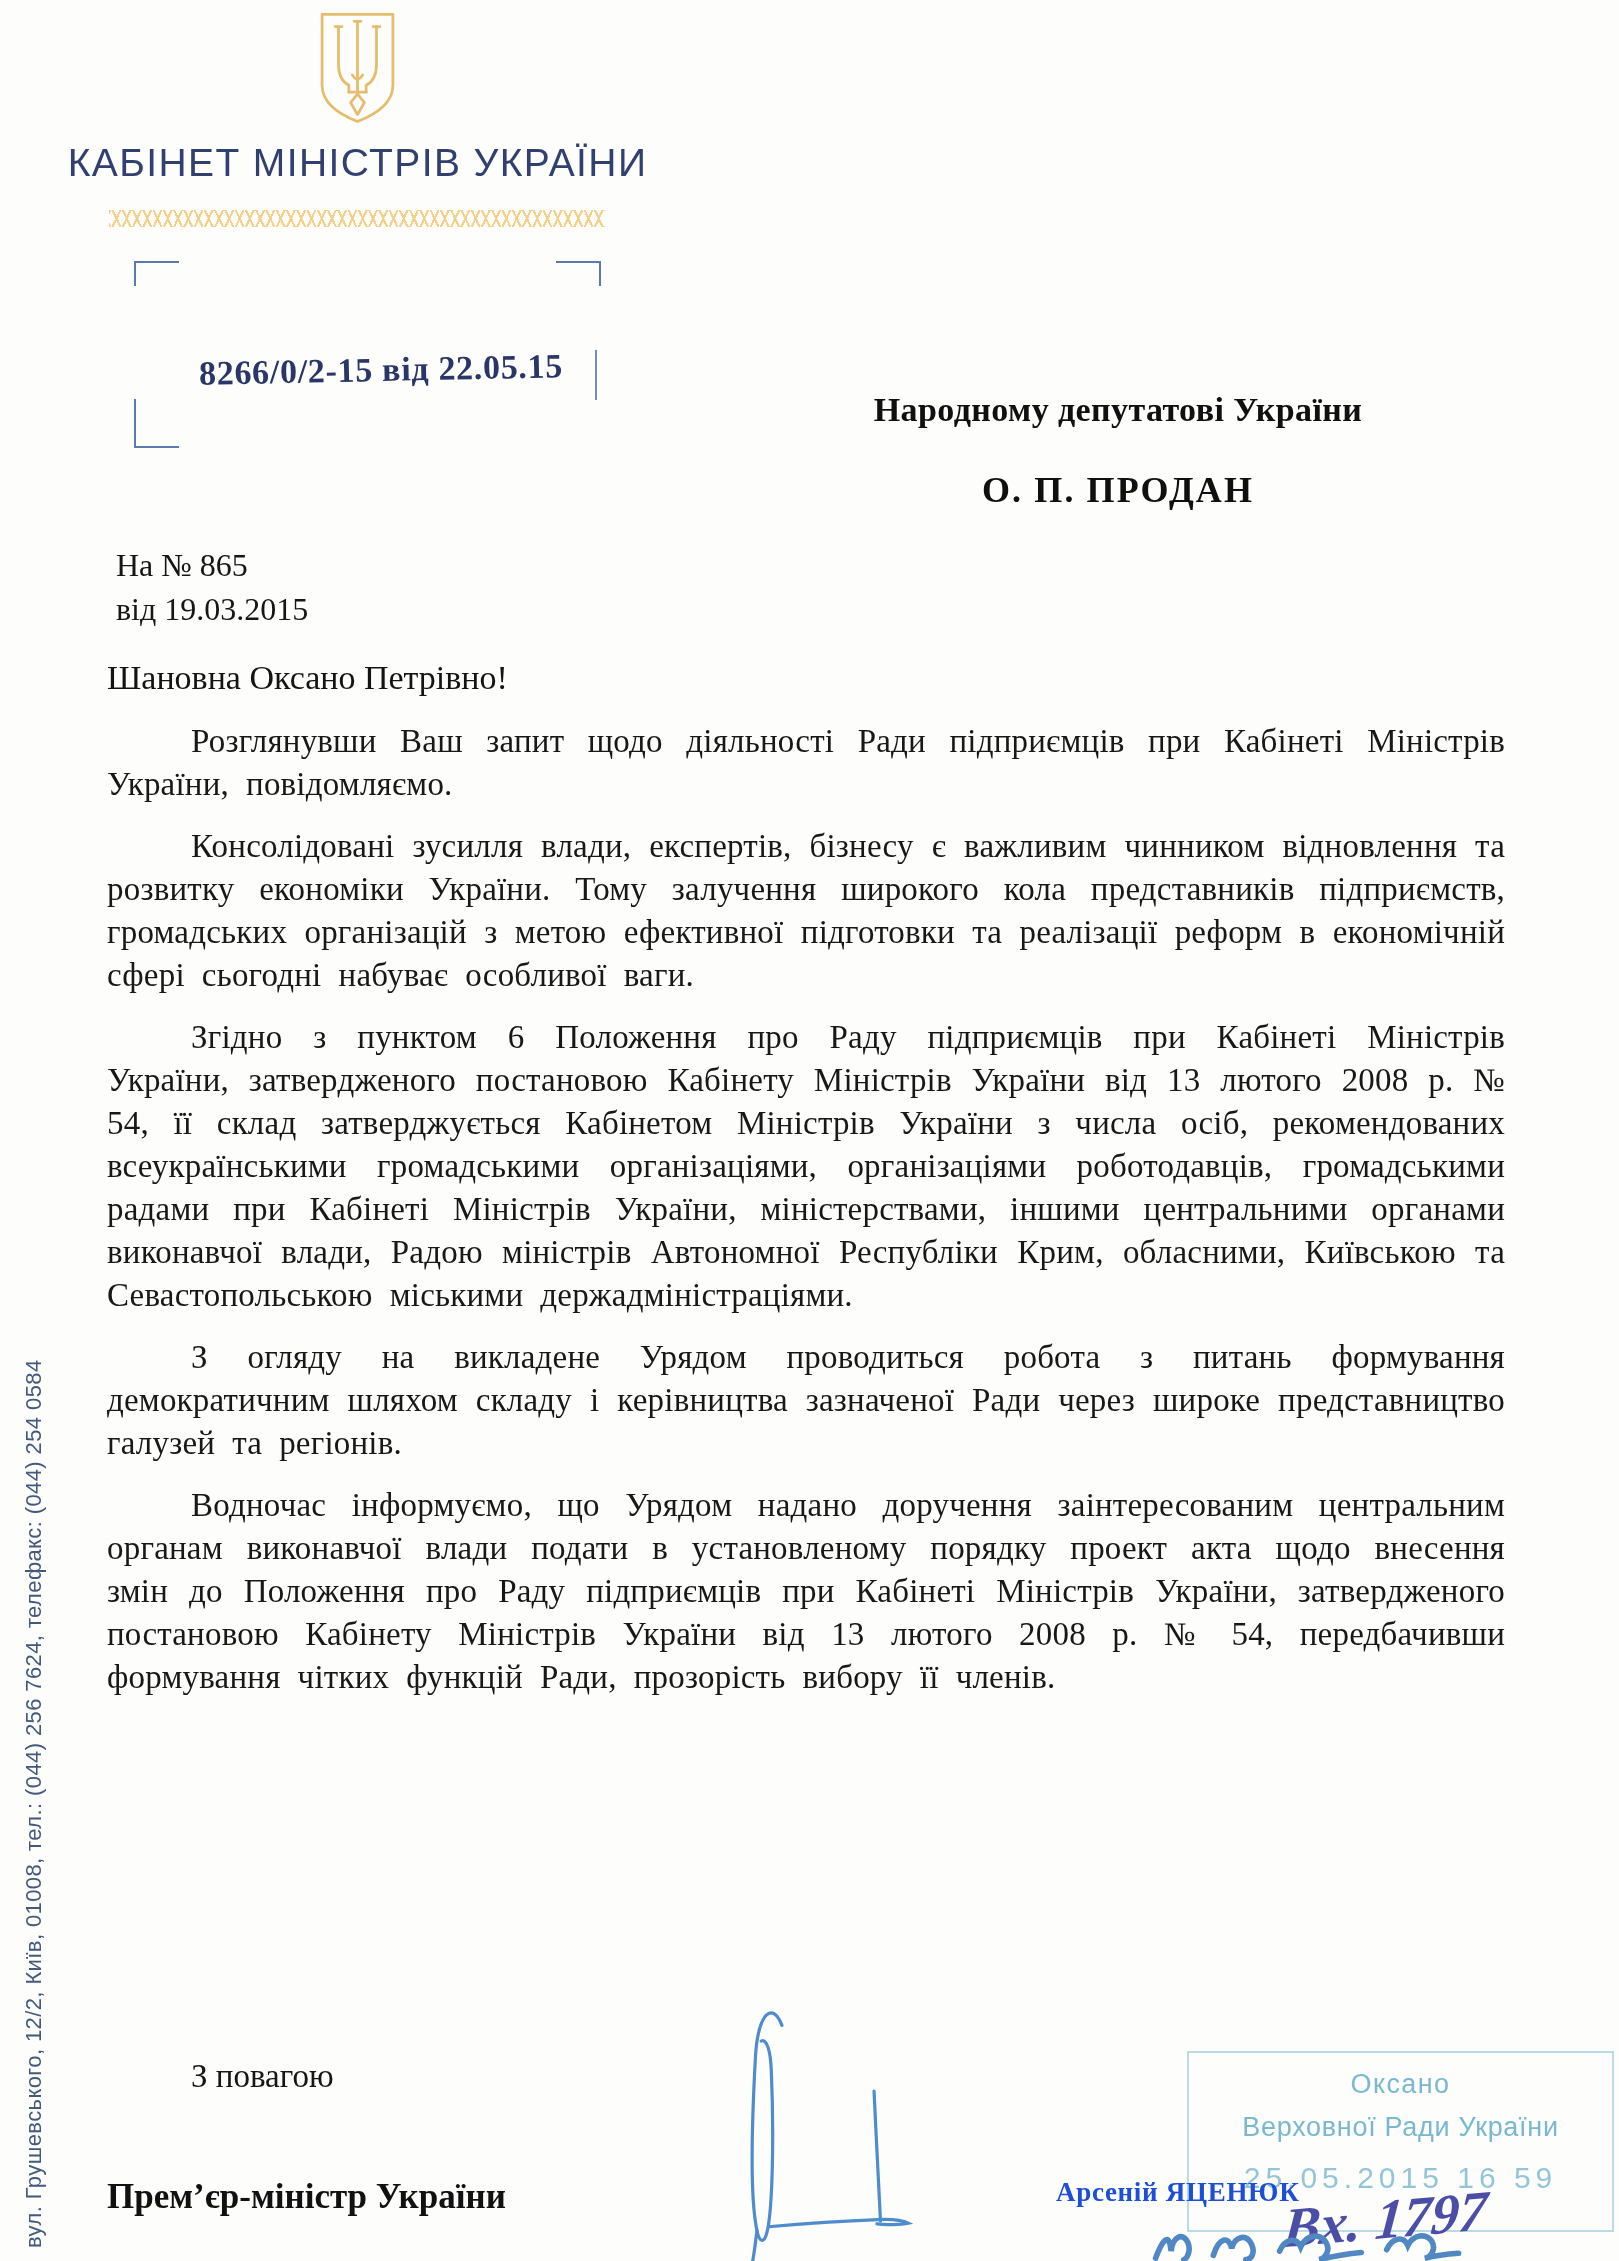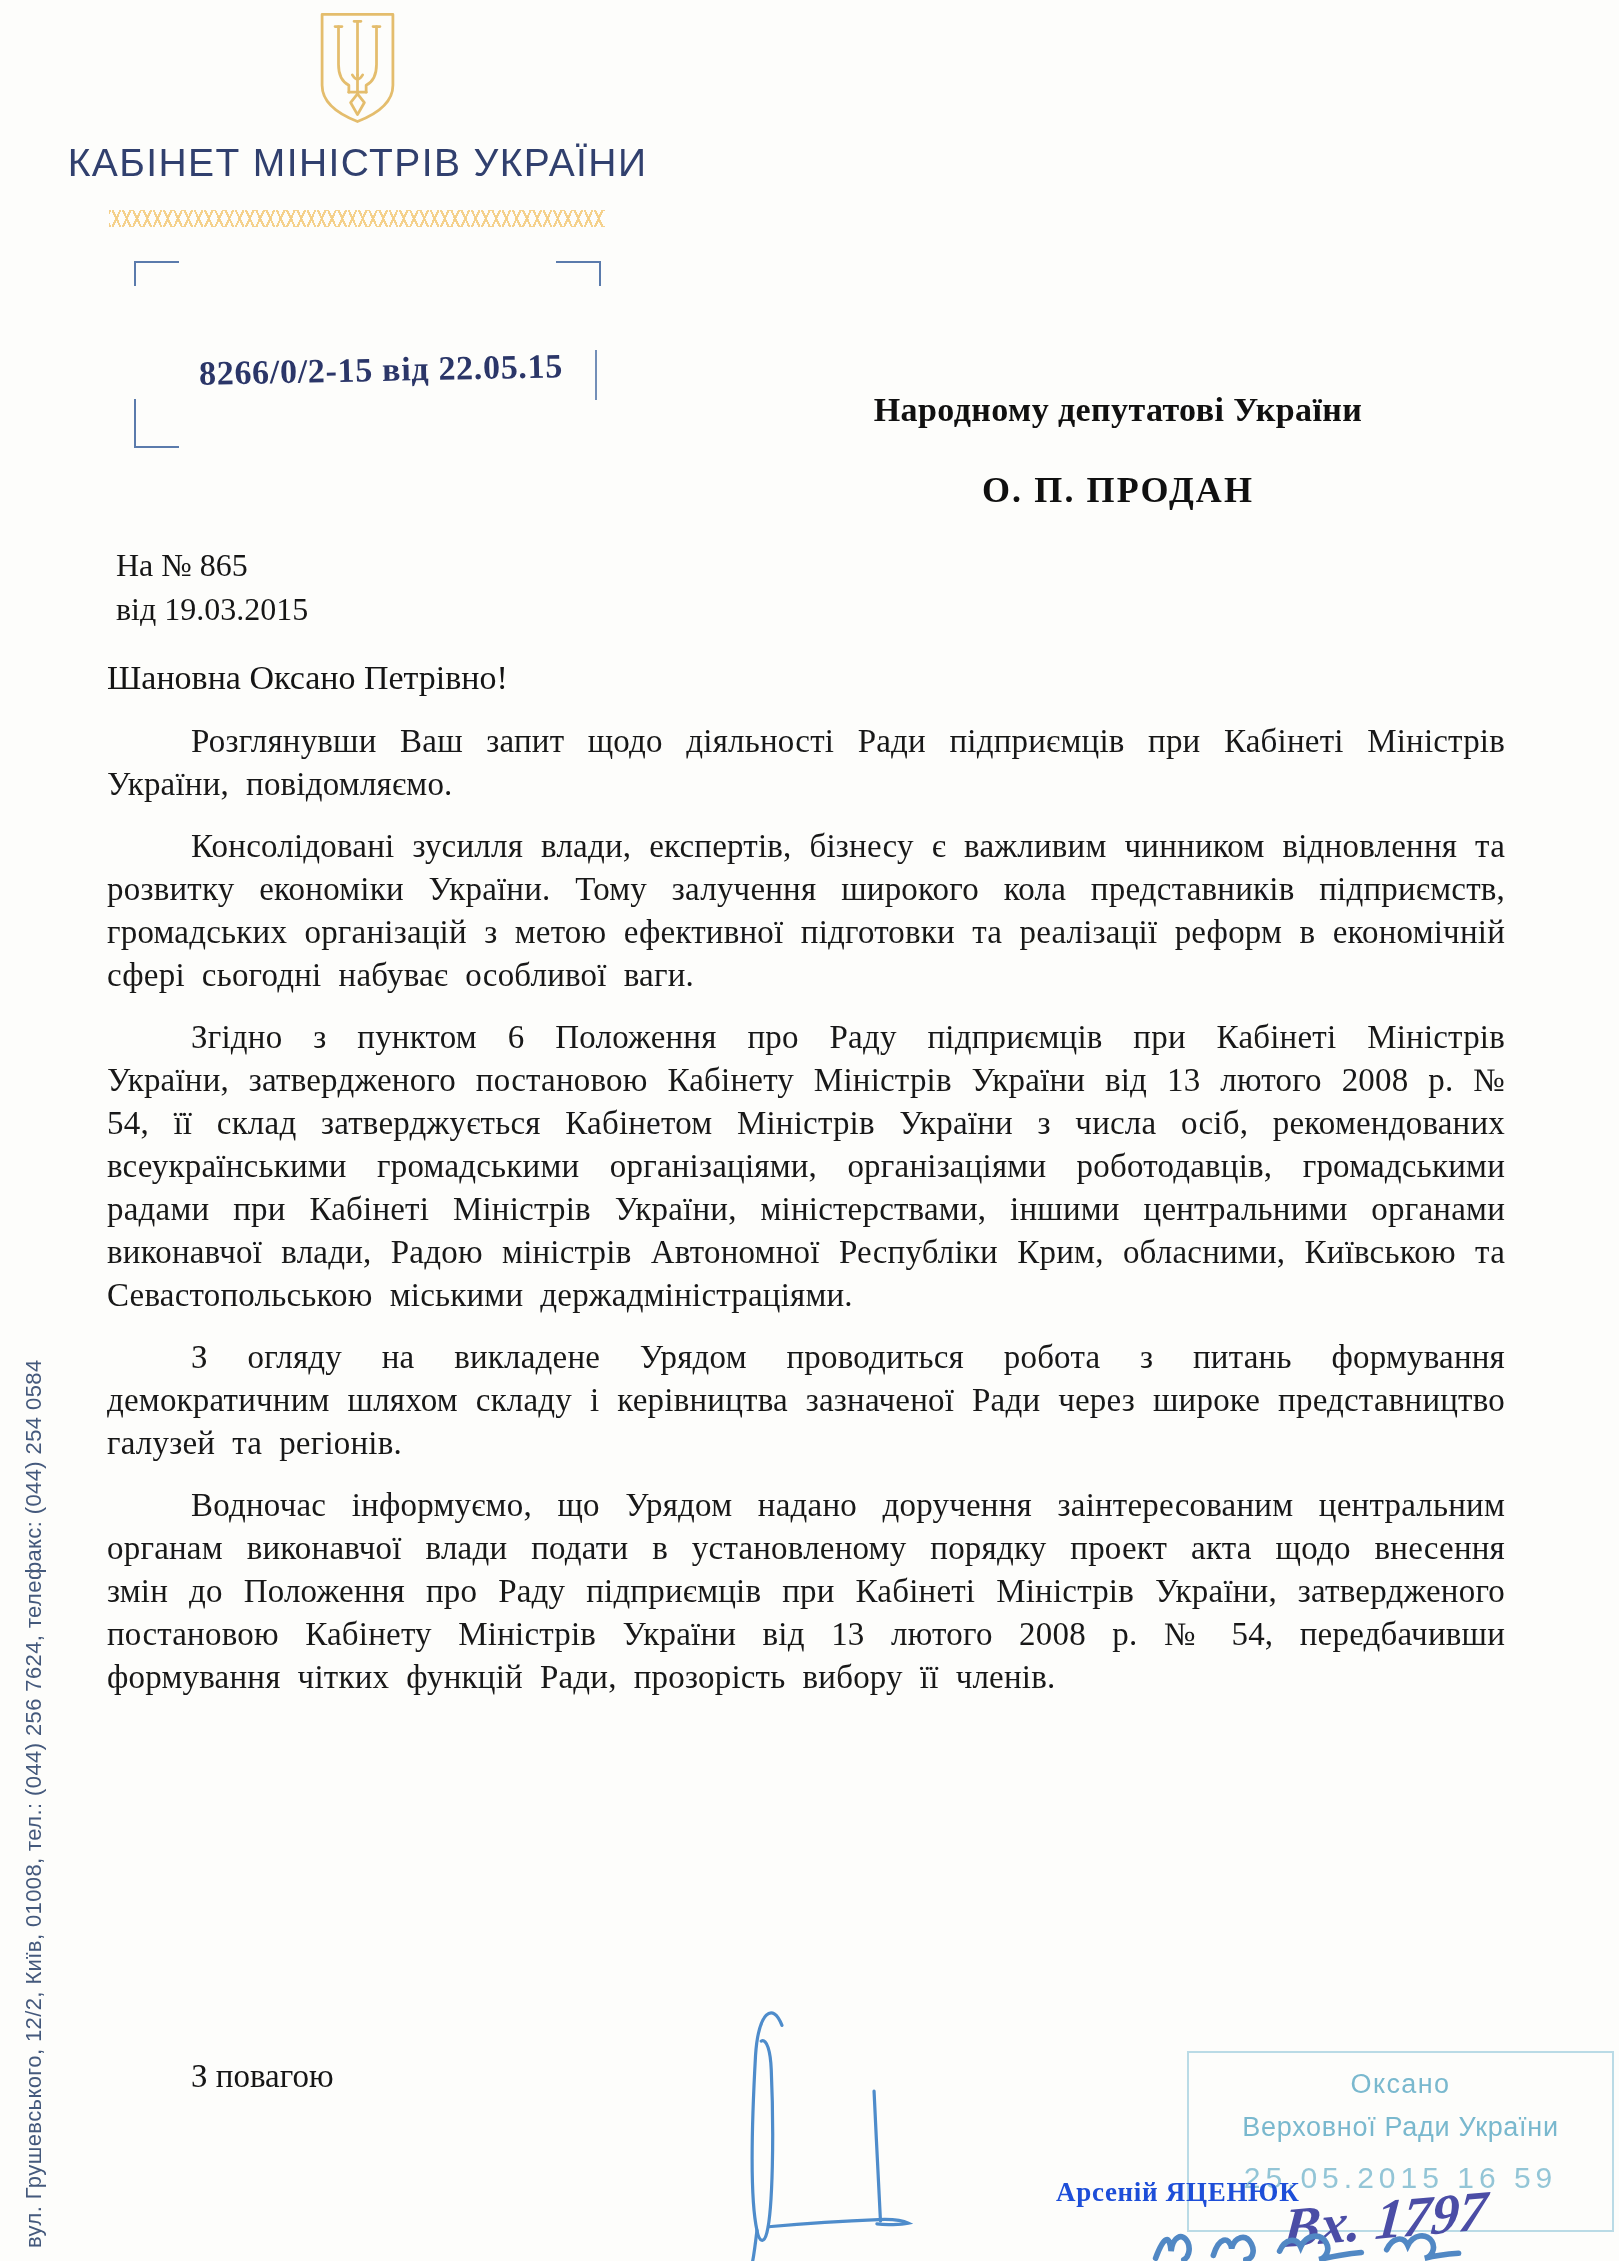--- a/index.html
+++ b/index.html
@@ -137,20 +137,21 @@
 
   <div class="body-text">
     <p>Розглянувши Ваш запит щодо діяльності Ради підприємців при Кабінеті Міністрів України, повідомляємо.</p>
     <p>Консолідовані зусилля влади, експертів, бізнесу є важливим чинником відновлення та розвитку економіки України. Тому залучення широкого кола представників підприємств, громадських організацій з метою ефективної підготовки та реалізації реформ в економічній сфері сьогодні набуває особливої ваги.</p>
     <p>Згідно з пунктом 6 Положення про Раду підприємців при Кабінеті Міністрів України, затвердженого постановою Кабінету Міністрів України від 13 лютого 2008 р. № 54, її склад затверджується Кабінетом Міністрів України з числа осіб, рекомендованих всеукраїнськими громадськими організаціями, організаціями роботодавців, громадськими радами при Кабінеті Міністрів України, міністерствами, іншими центральними органами виконавчої влади, Радою міністрів Автономної Республіки Крим, обласними, Київською та Севастопольською міськими держадміністраціями.</p>
     <p>З огляду на викладене Урядом проводиться робота з питань формування демократичним шляхом складу і керівництва зазначеної Ради через широке представництво галузей та регіонів.</p>
     <p>Водночас інформуємо, що Урядом надано доручення заінтересованим центральним органам виконавчої влади подати в установленому порядку проект акта щодо внесення змін до Положення про Раду підприємців при Кабінеті Міністрів України, затвердженого постановою Кабінету Міністрів України від 13 лютого 2008 р. № 54, передбачивши формування чітких функцій Ради, прозорість вибору її членів.</p>
   </div>
 
   <div class="valediction">З повагою</div>
+  <div class="signer-title">Прем’єр-міністр України</div>
   <div class="signer-name">Арсеній ЯЦЕНЮК</div>
 
   <svg class="sig-svg" viewBox="0 0 340 388" aria-hidden="true">
     <path d="M95,58 C82,24 62,40 58,100 C53,190 50,300 60,345 C63,362 70,364 74,348 C82,316 84,210 80,120 C79,95 74,76 66,80"></path>
     <path d="M60,345 C58,362 56,378 54,388"></path>
     <path d="M76,340 C120,336 175,332 230,330 C255,329 266,332 272,335 C262,337 240,338 228,336"></path>
     <path d="M224,150 C227,210 230,280 233,332"></path>
   </svg>
 
   <div class="stamp">

